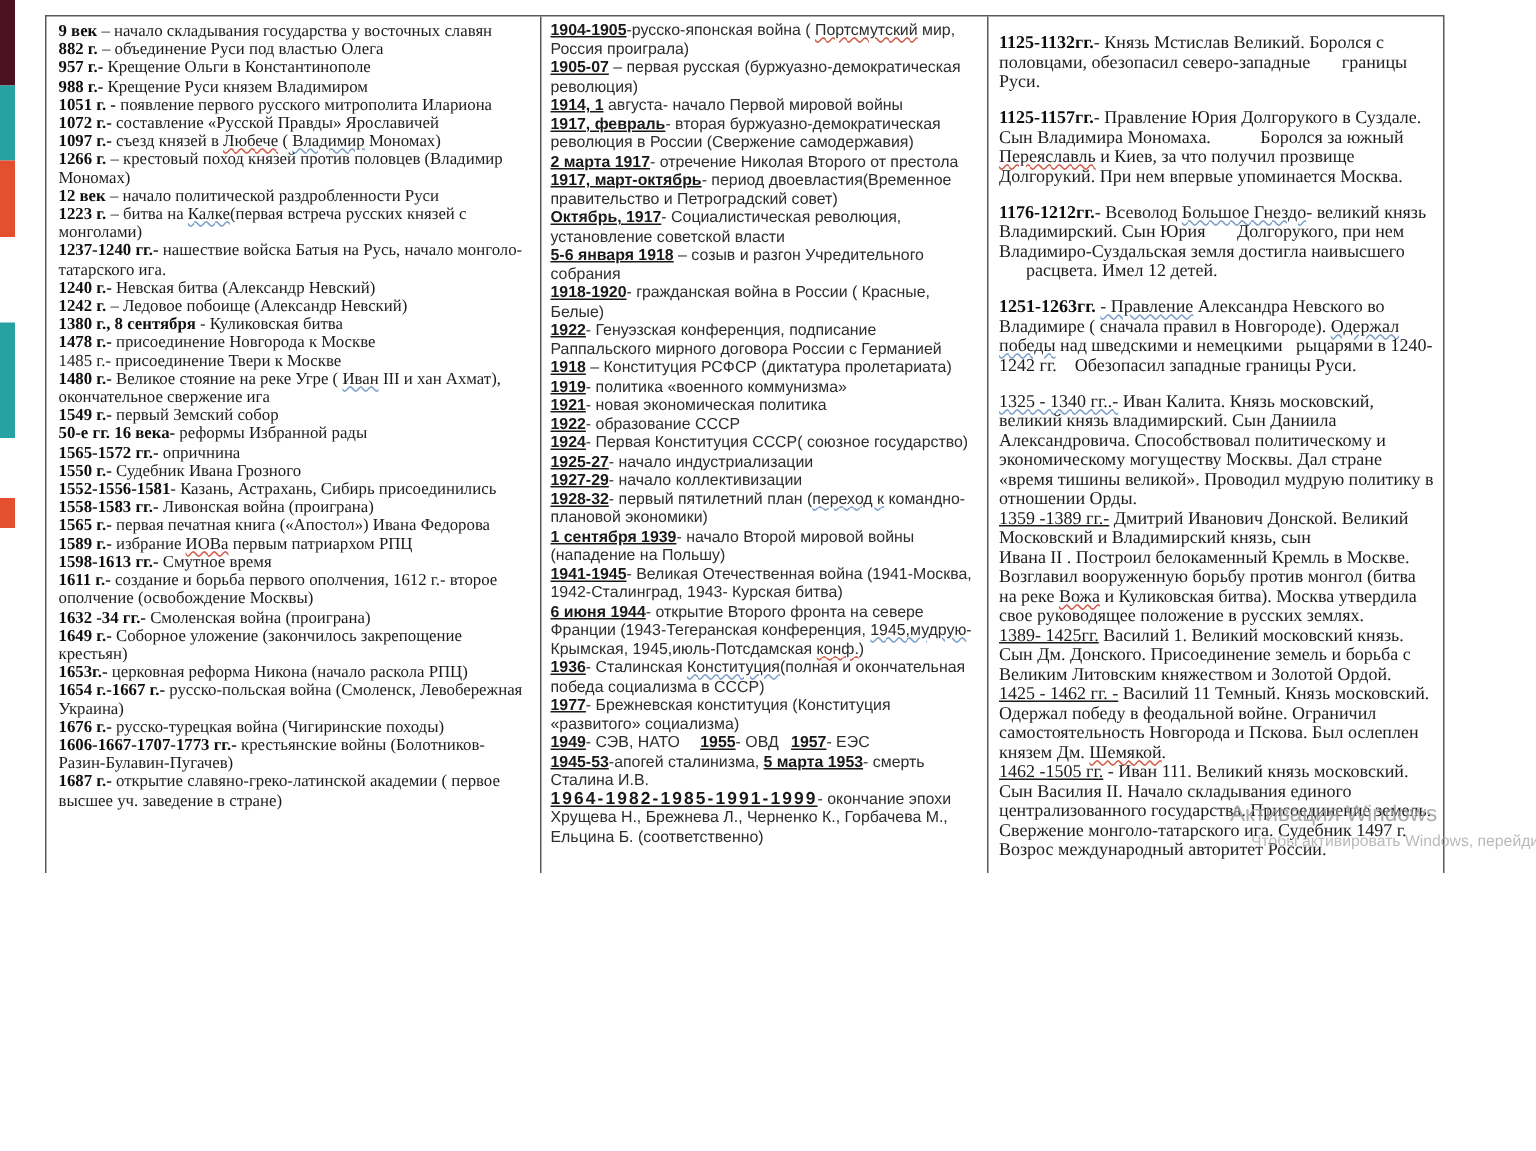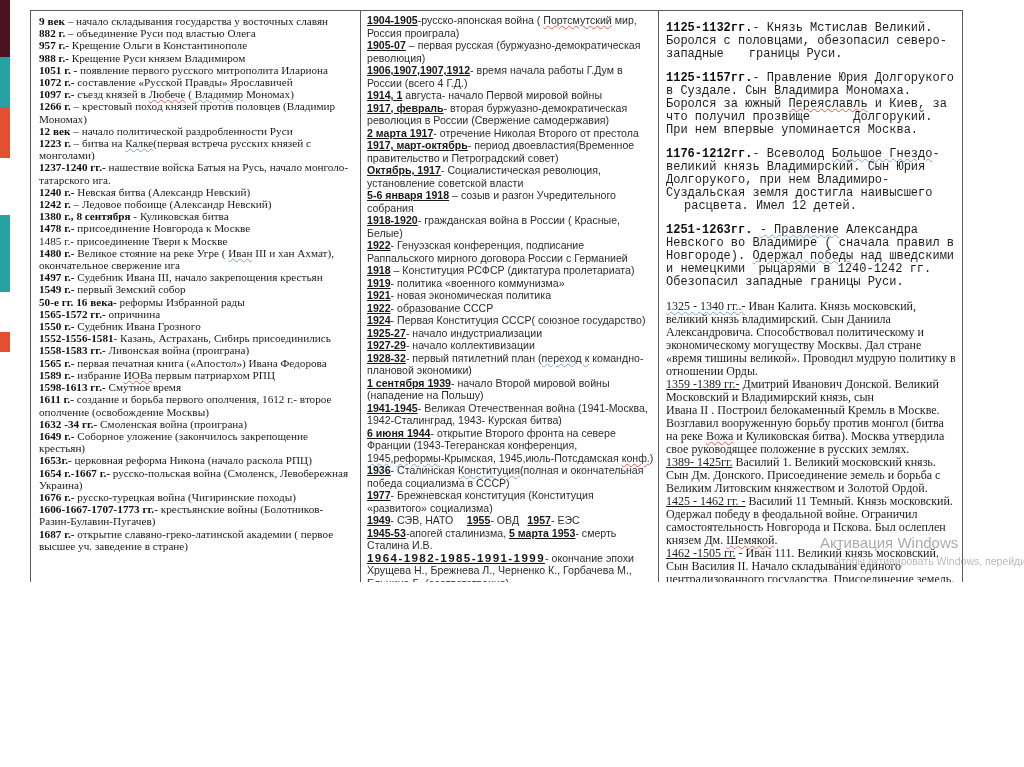--- a/index.html
+++ b/index.html
@@ -11,21 +11,21 @@
   .left-strip div{position:absolute;left:0;width:10px;}
   .timeline-table{position:absolute;left:30px;top:10px;width:933px;height:576px;
       border:1px solid #5a5a5a;display:flex;box-sizing:border-box;background:#fff;}
   .col{box-sizing:border-box;overflow:hidden;height:100%;}
   .col1{width:330px;border-right:1px solid #5a5a5a;padding:4px 7px 0 8px;
         font-size:11.2px;line-height:12.2px;}
   .col2{width:298px;border-right:1px solid #5a5a5a;padding:3px 4px 0 6px;
         font-family:"Liberation Sans",sans-serif;font-size:10.6px;line-height:12.5px;color:#2d2d2d;}
   .col3{flex:1;padding:11px 5px 0 7px;font-size:12px;line-height:13px;}
   .entry{margin:0;}
-  .col3 .gap{margin-bottom:11px;font-family:Liberation Mono, monospace;}
+  .col3 .gap{margin-bottom:11px;}
   b{color:#0f0f0f;}
   .col2 b{color:#191919;text-decoration:underline;}
   .wide b{letter-spacing:1.4px;font-size:11.6px;}
   .su{text-decoration:underline;text-underline-offset:1px;}
   .gu{text-decoration:underline wavy #7fa3cc 1px;text-underline-offset:1px;}
   .ru{text-decoration:underline wavy #d4604e 1px;text-underline-offset:1px;}
   .footer-date{position:absolute;left:70px;top:723px;font-family:"Liberation Sans",sans-serif;
       font-size:14px;color:#1d4ed8;}
   .footer-author{position:absolute;left:310px;top:699px;width:404px;text-align:center;
       font-family:"Liberation Sans",sans-serif;font-size:17px;line-height:21px;
@@ -81,21 +81,20 @@
         <div class="entry"><b>1266 г.</b> – крестовый поход  князей против половцев (Владимир Мономах)</div>
         <div class="entry"><b>12 век</b> – начало политической раздробленности Руси</div>
         <div class="entry"><b>1223 г.</b> – битва на <span class="gu">Калке</span>(первая встреча русских князей с монголами)</div>
         <div class="entry"><b>1237-1240 гг.-</b> нашествие  войска Батыя на Русь, начало монголо-татарского ига.</div>
         <div class="entry"><b>1240 г.-</b> Невская битва (Александр Невский)</div>
         <div class="entry"><b>1242 г.</b> – Ледовое побоище (Александр Невский)</div>
         <div class="entry"><b>1380 г., 8 сентября</b> - Куликовская битва</div>
         <div class="entry"><b>1478 г.-</b> присоединение Новгорода к Москве</div>
         <div class="entry">1485 г.- присоединение Твери к Москве</div>
         <div class="entry"><b>1480 г.-</b> Великое стояние на реке Угре ( <span class="gu">Иван</span> III и хан Ахмат), окончательное свержение ига</div>
-        <div class="entry"><b>1497 г.-</b> Судебник Ивана III, начало закрепощения крестьян</div>
         <div class="entry"><b>1549 г.-</b>  первый Земский собор</div>
         <div class="entry"><b>50-е гг. 16 века-</b> реформы  Избранной рады</div>
         <div class="entry"><b>1565-1572 гг.-</b> опричнина</div>
         <div class="entry"><b>1550 г.-</b>  Судебник Ивана Грозного</div>
         <div class="entry"><b>1552-1556-1581</b>- Казань, Астрахань, Сибирь присоединились</div>
         <div class="entry"><b>1558-1583 гг.-</b> Ливонская война (проиграна)</div>
         <div class="entry"><b>1565 г.-</b> первая печатная книга («Апостол») Ивана Федорова</div>
         <div class="entry"><b>1589 г.-</b> избрание <span class="ru">ИОВа</span> первым патриархом РПЦ</div>
         <div class="entry"><b>1598-1613 гг.-</b> Смутное время</div>
         <div class="entry"><b>1611 г.-</b> создание и борьба первого ополчения, 1612 г.- второе ополчение  (освобождение  Москвы)</div>
@@ -103,40 +102,39 @@
         <div class="entry"><b>1649 г.-</b> Соборное уложение (закончилось закрепощение крестьян)</div>
         <div class="entry"><b>1653г.-</b> церковная реформа Никона (начало раскола РПЦ)</div>
         <div class="entry"><b>1654 г.-1667 г.-</b> русско-польская война (Смоленск, Левобережная Украина)</div>
         <div class="entry"><b>1676 г.-</b>  русско-турецкая война (Чигиринские походы)</div>
         <div class="entry"><b>1606-1667-1707-1773 гг.-</b> крестьянские войны (Болотников-Разин-Булавин-Пугачев)</div>
         <div class="entry"><b>1687 г.-</b> открытие славяно-греко-латинской академии ( первое высшее уч. заведение в стране)</div>
       </div>
     <div class="col col2">
         <div class="entry"><b>1904-1905</b>-русско-японская война ( <span class="ru">Портсмутский</span> мир, Россия проиграла)</div>
         <div class="entry"><b>1905-07</b> – первая русская (буржуазно-демократическая революция)</div>
-        <div class="entry"><b>1906,1907,1907,1912</b>- время начала работы Г.Дум в России (всего 4 Г.Д.)</div>
         <div class="entry"><b>1914, 1</b> августа- начало Первой мировой войны</div>
         <div class="entry"><b>1917, февраль</b>- вторая буржуазно-демократическая революция в России (Свержение самодержавия)</div>
         <div class="entry"><b>2 марта 1917</b>- отречение Николая Второго от престола</div>
         <div class="entry"><b>1917, март-октябрь</b>- период двоевластия(Временное правительство и Петроградский совет)</div>
         <div class="entry"><b>Октябрь, 1917</b>- Социалистическая революция, установление советской власти</div>
         <div class="entry"><b>5-6 января 1918</b> – созыв и разгон Учредительного собрания</div>
         <div class="entry"><b>1918-1920</b>- гражданская война в России ( Красные, Белые)</div>
         <div class="entry"><b>1922</b>- Генуэзская конференция, подписание Раппальского мирного договора России с Германией</div>
         <div class="entry"><b>1918</b> – Конституция РСФСР  (диктатура пролетариата)</div>
         <div class="entry"><b>1919</b>-  политика «военного коммунизма»</div>
         <div class="entry"><b>1921</b>- новая экономическая политика</div>
         <div class="entry"><b>1922</b>- образование СССР</div>
         <div class="entry"><b>1924</b>- Первая Конституция СССР( союзное государство)</div>
         <div class="entry"><b>1925-27</b>- начало индустриализации</div>
         <div class="entry"><b>1927-29</b>- начало коллективизации</div>
         <div class="entry"><b>1928-32</b>- первый пятилетний план (<span class="gu">переход  к</span>  командно-плановой экономики)</div>
         <div class="entry"><b>1 сентября 1939</b>- начало Второй мировой войны (нападение на Польшу)</div>
         <div class="entry"><b>1941-1945</b>- Великая Отечественная война (1941-Москва, 1942-Сталинград, 1943- Курская битва)</div>
-        <div class="entry"><b>6 июня 1944</b>- открытие Второго фронта на севере Франции (1943-Тегеранская конференция, <span class="gu">1945,реформы</span>-Крымская, 1945,июль-Потсдамская <span class="ru">конф.</span>)</div>
+        <div class="entry"><b>6 июня 1944</b>- открытие Второго фронта на севере Франции (1943-Тегеранская конференция, <span class="gu">1945,мудрую</span>-Крымская, 1945,июль-Потсдамская <span class="ru">конф.</span>)</div>
         <div class="entry"><b>1936</b>- Сталинская <span class="gu">Конституция</span>(полная и окончательная победа социализма в СССР)</div>
         <div class="entry"><b>1977</b>- Брежневская конституция (Конституция «развитого» социализма)</div>
         <div class="entry"><b>1949</b>- СЭВ, НАТО  <b>1955</b>- ОВД  <b>1957</b>- ЕЭС</div>
         <div class="entry"><b>1945-53</b>-апогей сталинизма, <b>5 марта 1953</b>- смерть Сталина И.В.</div>
         <div class="entry wide"><b>1964-1982-1985-1991-1999</b>- окончание эпохи Хрущева Н., Брежнева Л., Черненко К., Горбачева М., Ельцина Б. (соответственно)</div>
       </div>
     <div class="col col3">
         <div class="entry gap"><b>1125-1132гг.</b>- Князь Мстислав Великий. Боролся с половцами, обезопасил северо-западные   границы  Руси.</div>
         <div class="entry gap"><b>1125-1157гг.</b>- Правление Юрия Долгорукого  в Суздале. Сын Владимира Мономаха.    Боролся за южный <span class="ru">Переяславль</span> и Киев, за что получил прозвище    Долгорукий. При нем впервые упоминается Москва.</div>
         <div class="entry gap"><b>1176-1212гг.</b>- Всеволод <span class="gu">Большое  Гнездо</span>- великий князь Владимирский. Сын Юрия   Долгорукого,  при нем Владимиро-Суздальская земля достигла наивысшего   расцвета.   Имел 12 детей.</div>

